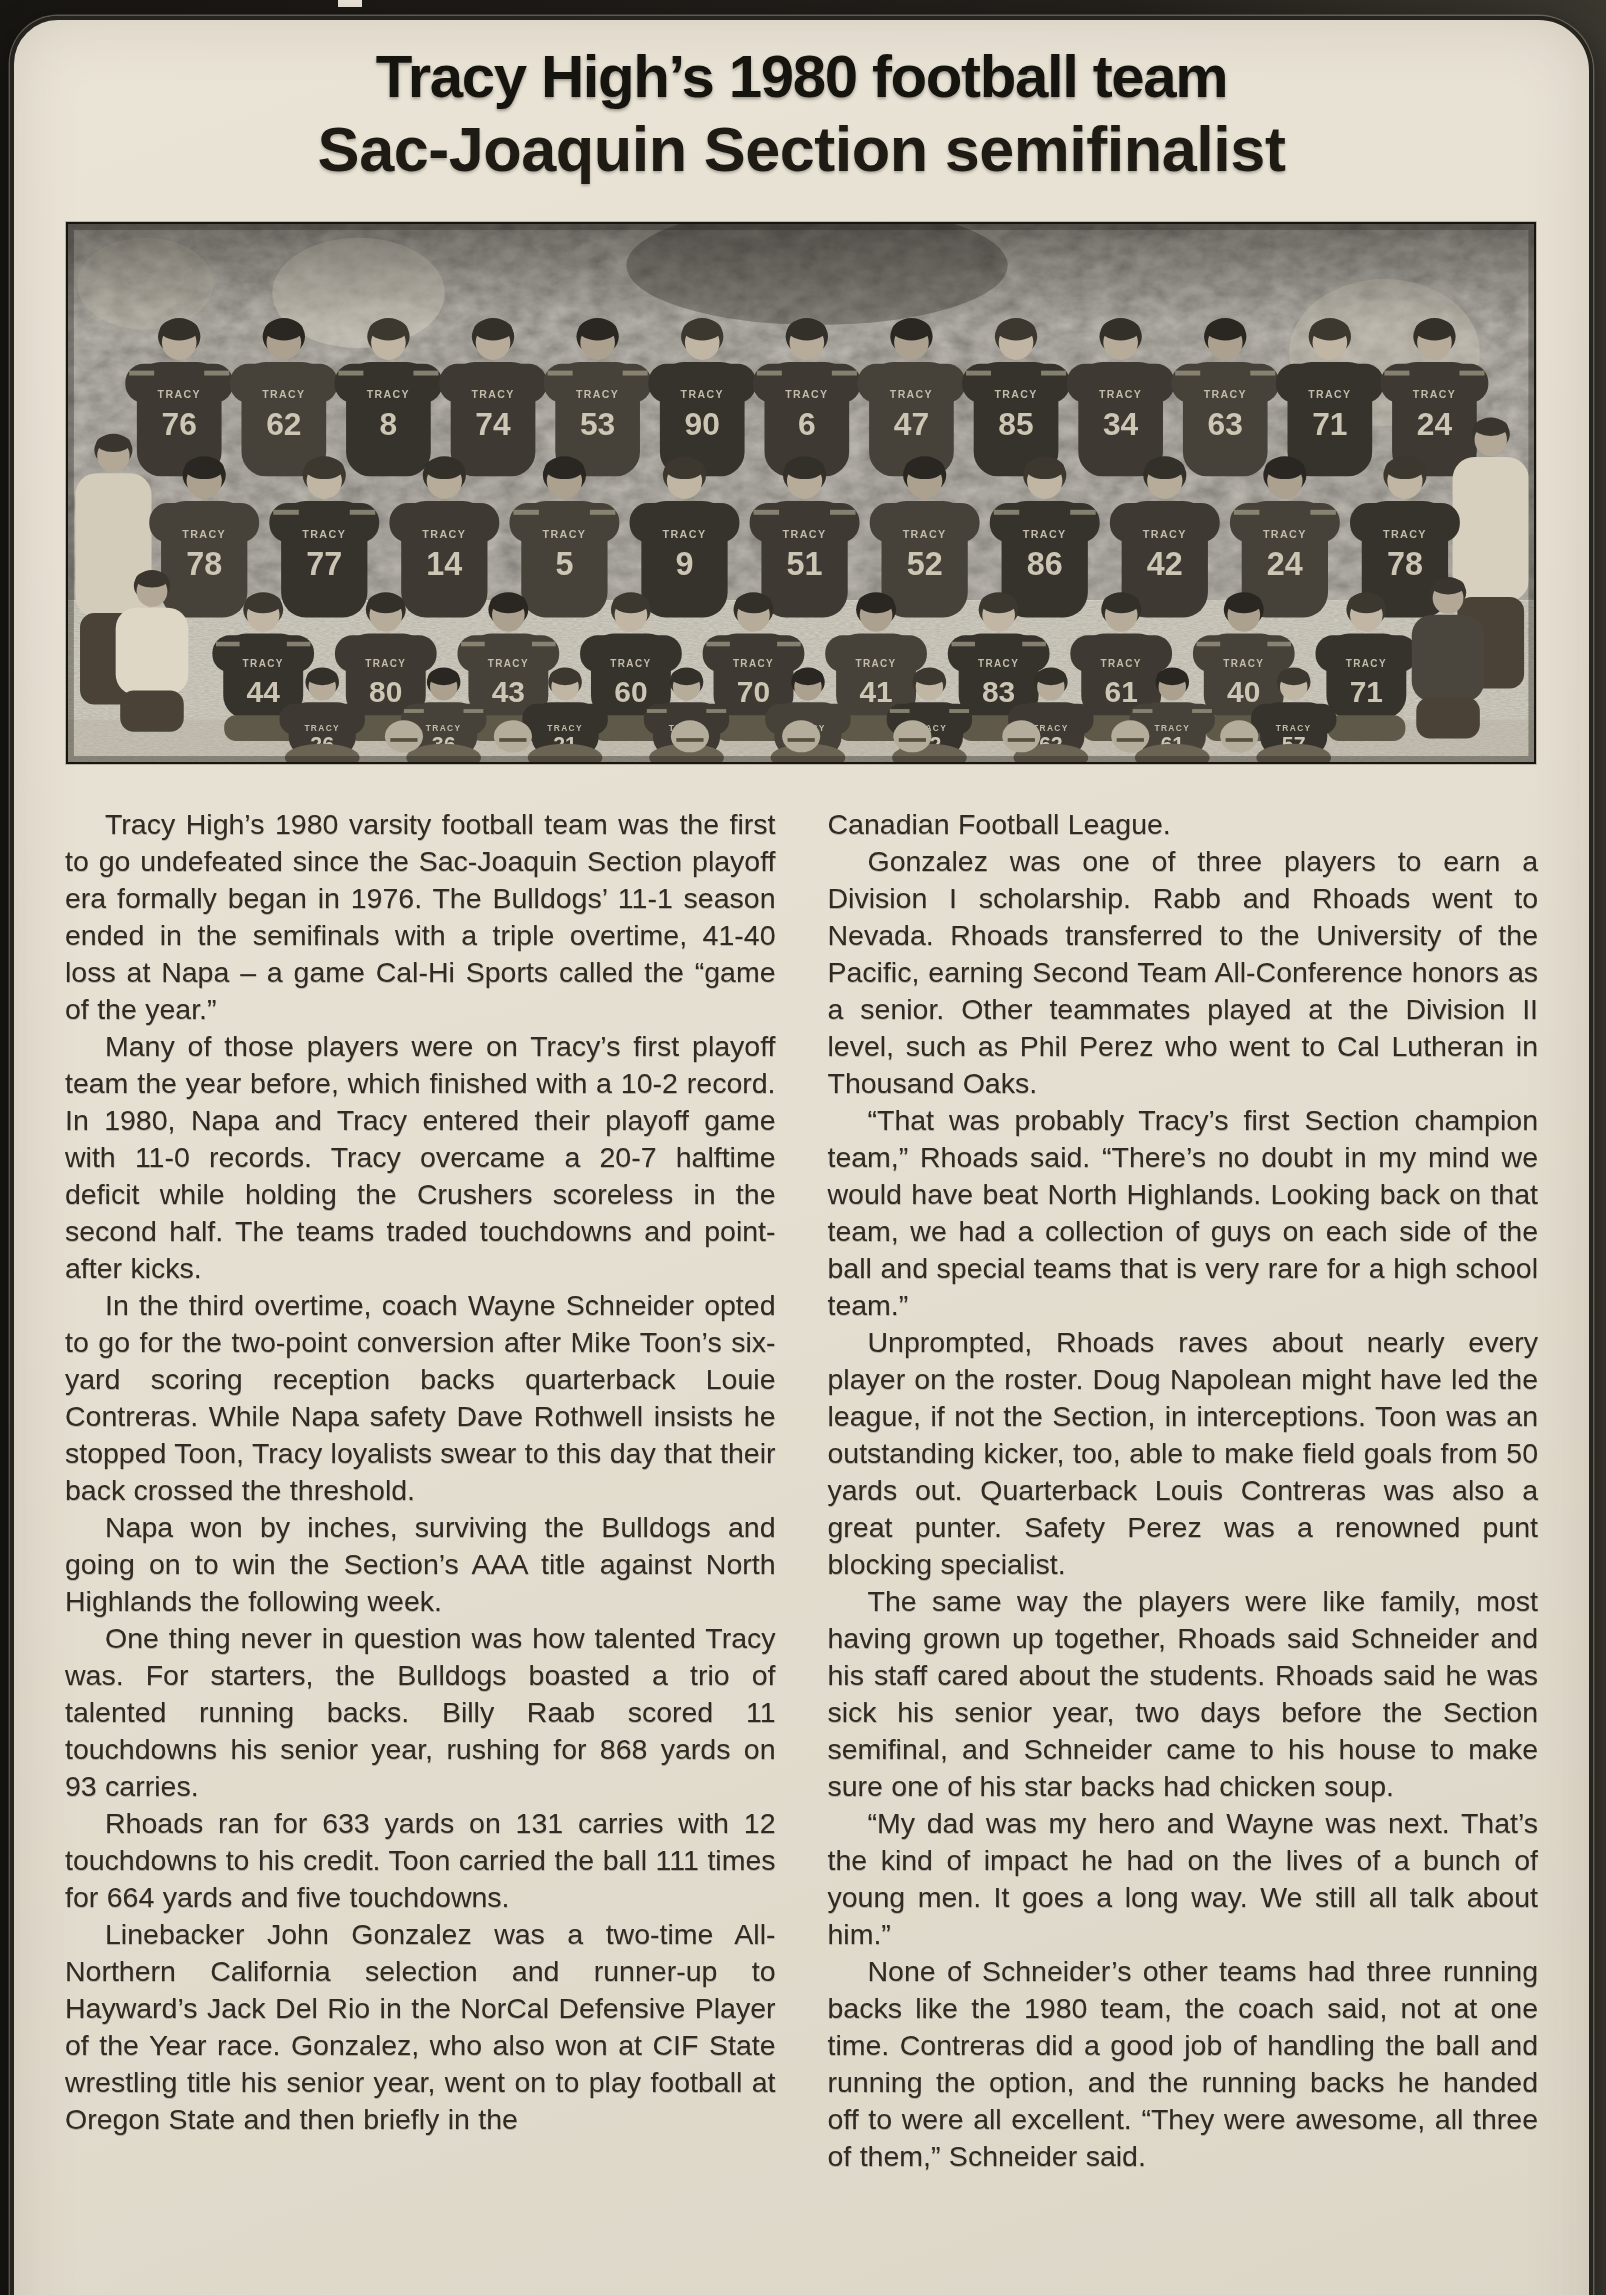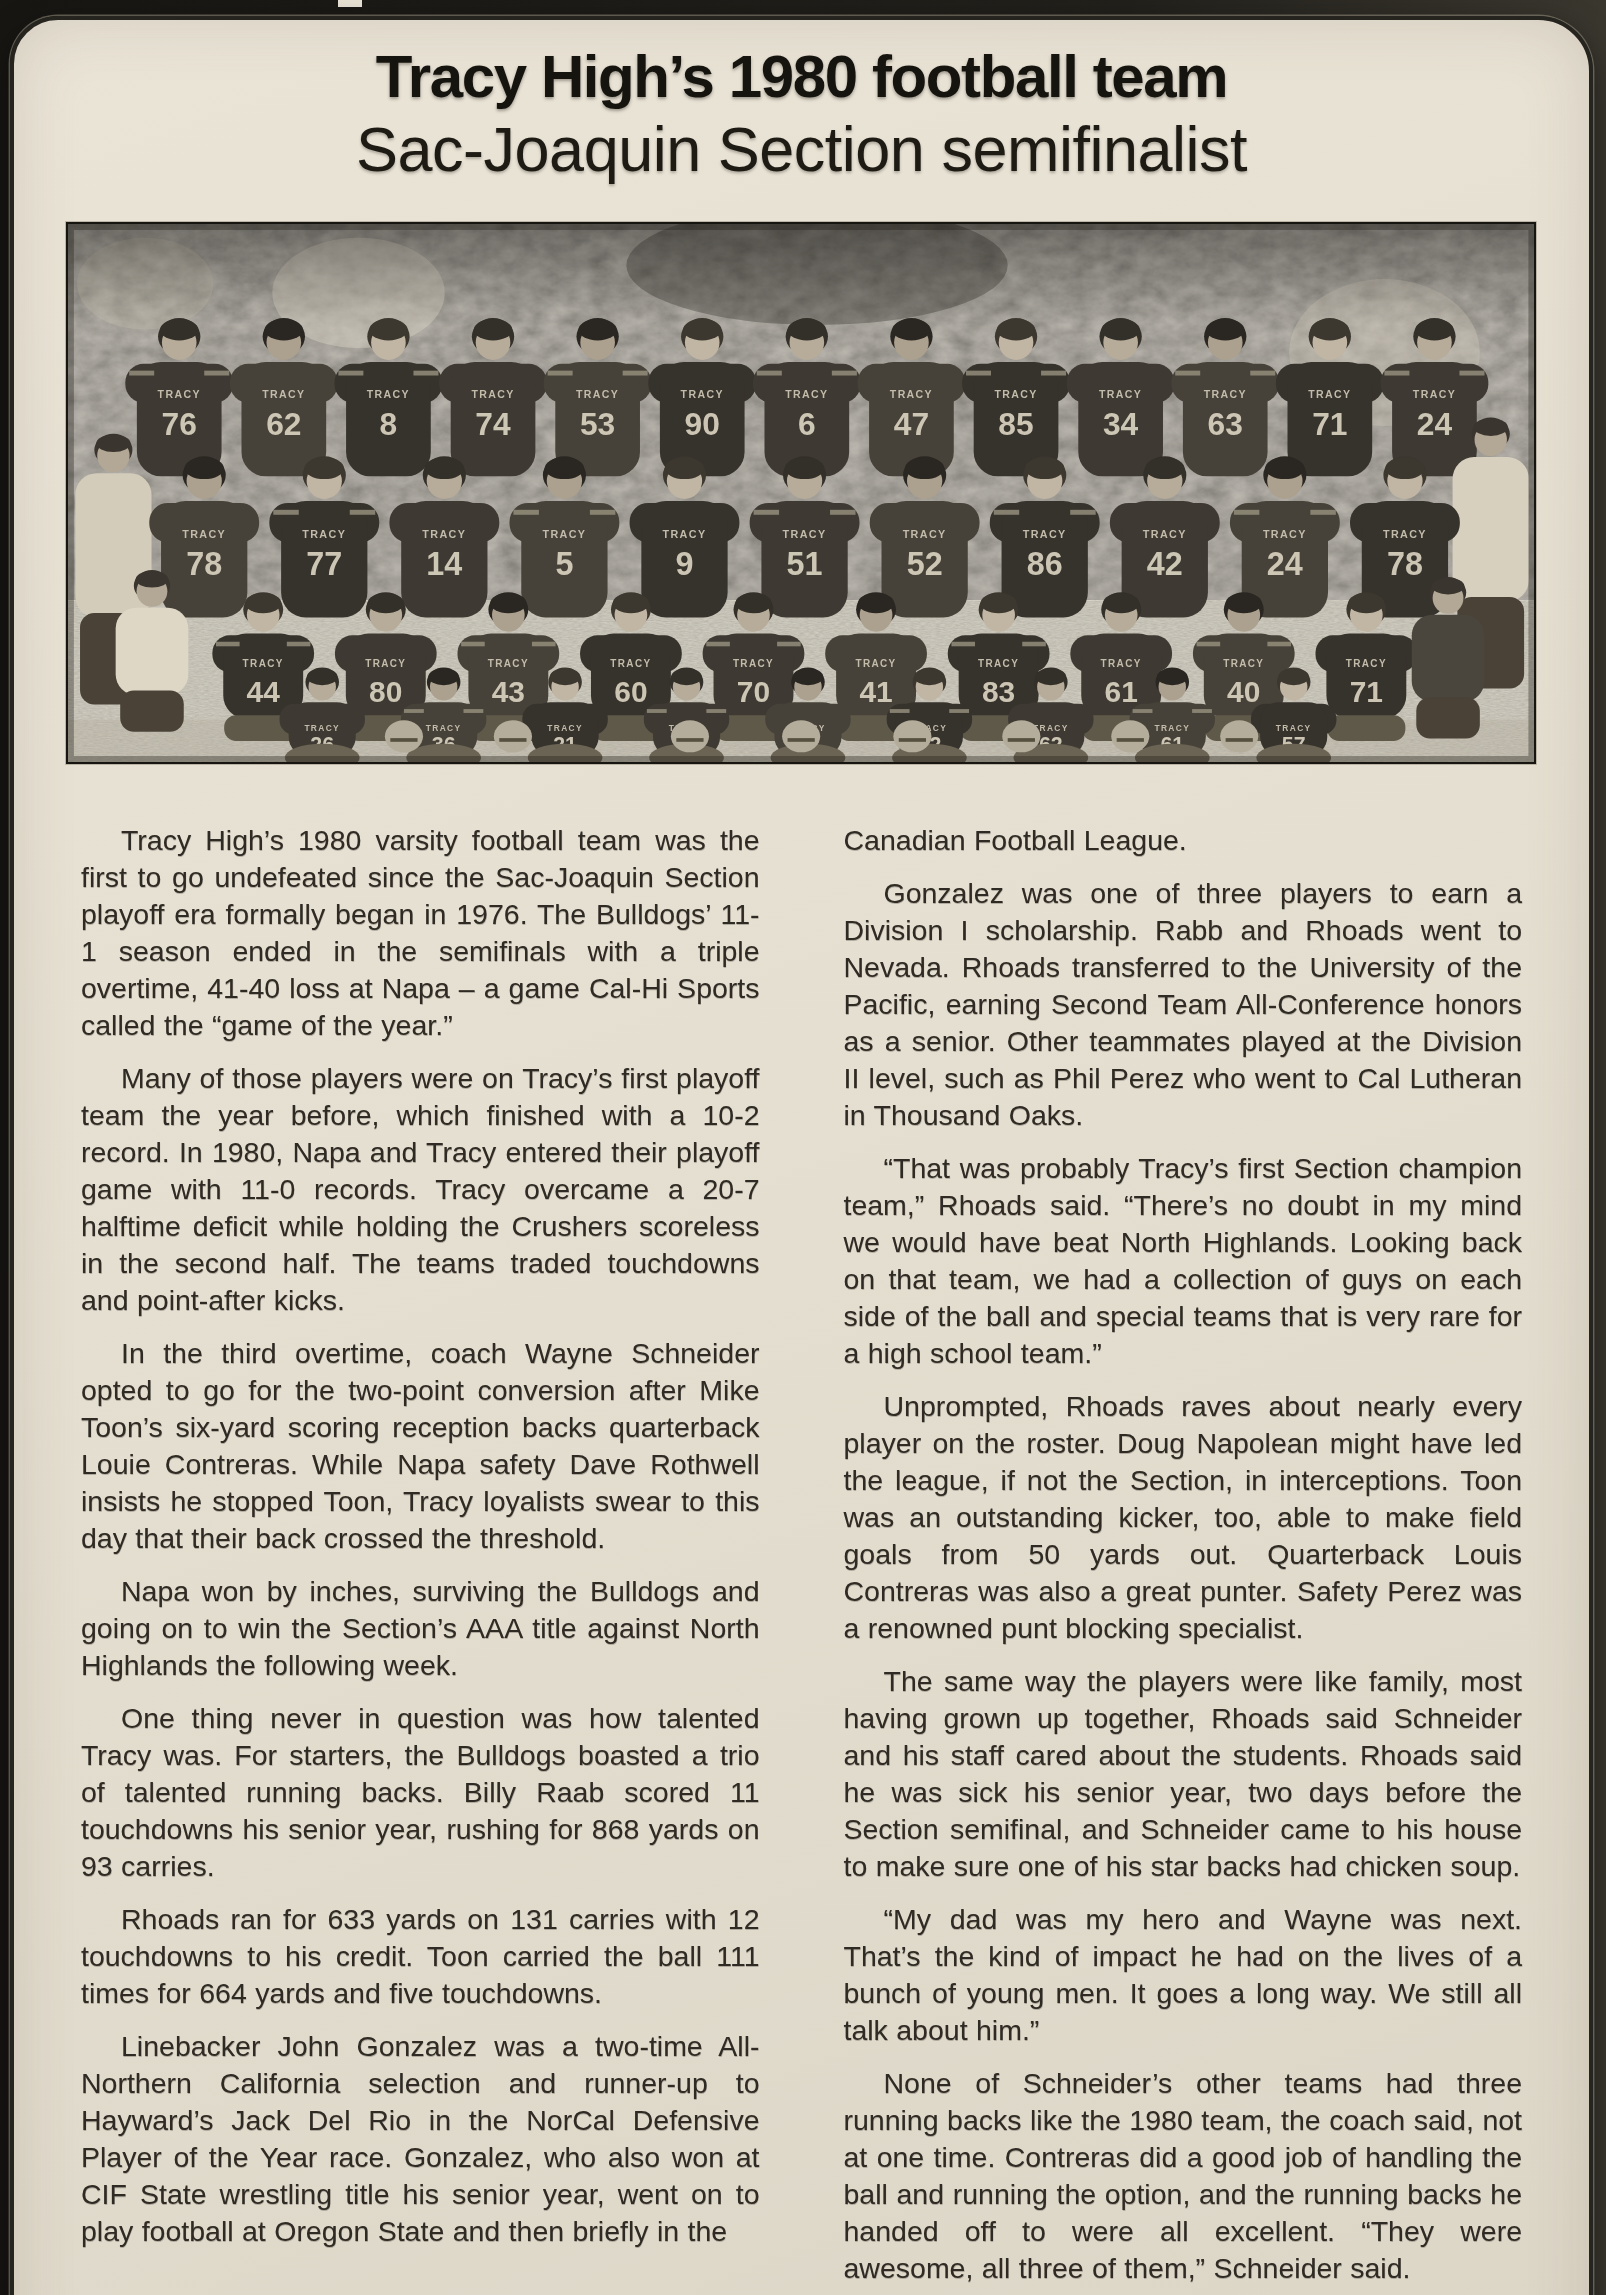--- a/index.html
+++ b/index.html
@@ -19,38 +19,38 @@
     box-shadow:0 0 0 1.4px rgba(150,144,128,.55), 0 13.8px 32px rgba(0,0,0,.5), inset 0 0 64px rgba(92,82,62,.16);
     padding:0 51px;
   }
   .title{
     margin:25px 0 0;text-align:center;
     font-size:60px;line-height:1.08;font-weight:700;letter-spacing:-1.4px;color:#16140f;
     text-shadow:0 2.3px 3.2px rgba(40,35,25,.38);
   }
   .subtitle{
     margin:6.4px 0 0;text-align:center;
-    font-size:63px;line-height:1.05;font-weight:400;letter-spacing:-0.5px;color:#1e1b15;
+    font-size:63px;line-height:1.05;font-weight:700;letter-spacing:-0.5px;color:#1e1b15;
     text-shadow:0 1.8px 2.8px rgba(40,35,25,.3);
   }
   .photo-frame{
     margin:40px 1.8px 0 0.9px;height:538px;
     border:2.8px solid #17150f;background:#6b665c;
     box-shadow:0 0 0 0.9px rgba(150,143,128,.6);
   }
   .photo-frame svg{width:100%;height:100%;display:block;}
   .photo-frame text{font-family:"Liberation Sans",sans-serif;}
   .columns{display:flex;gap:52px;margin-top:42px;}
   .col{
     flex:1;min-width:0;
     font-size:28.5px;line-height:37px;color:#2f2a23;
     text-align:justify;text-justify:inter-word;word-spacing:0.5px;
     text-shadow:0.3px 0.6px 0.6px rgba(47,42,35,.28);
   }
-  .col p{margin:16px;text-indent:40px;}
+  .col p{margin:0;text-indent:40px;}
   .col p.noindent{text-indent:0;}
 </style>
 </head>
 <body>
 
 <div class="top-notch"></div>
 
 <div class="card">
   <h1 class="title">Tracy High’s 1980 football team</h1>
   <h2 class="subtitle">Sac-Joaquin Section semifinalist</h2>

